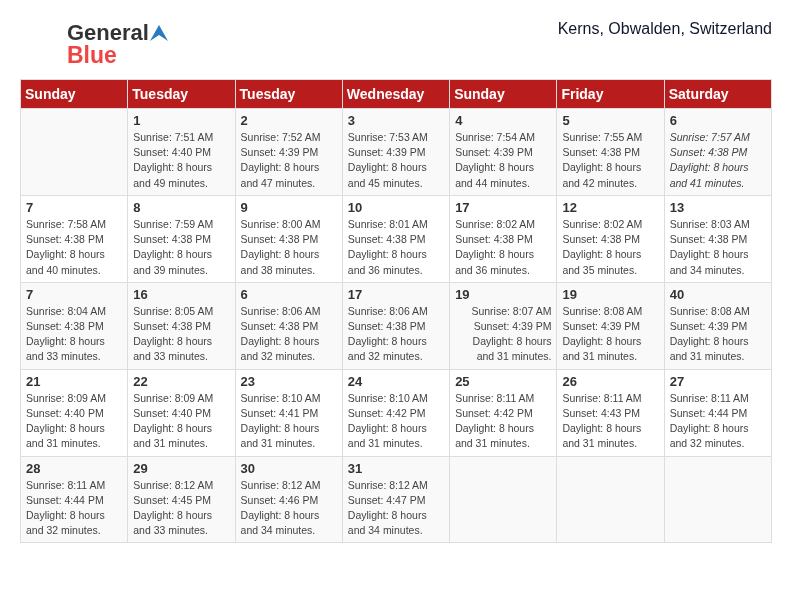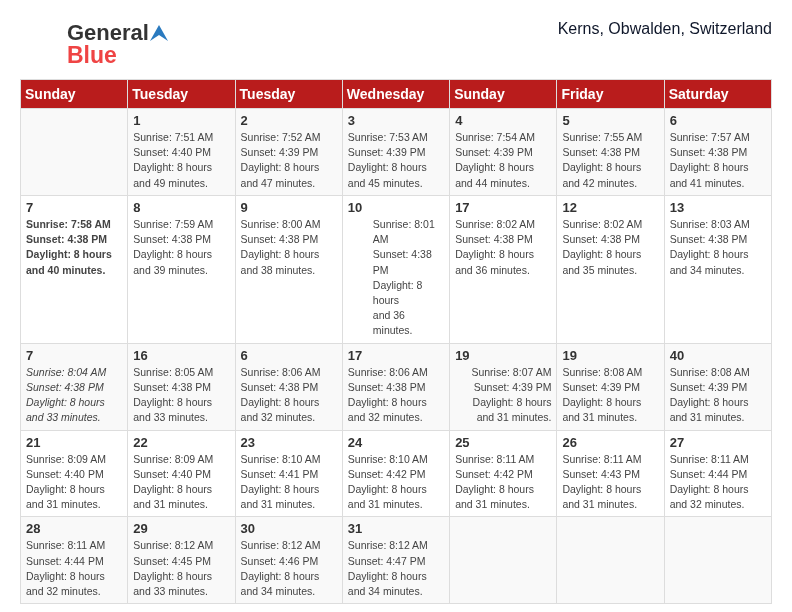--- a/index.html
+++ b/index.html
@@ -139,51 +139,51 @@
         </td>
         <td>
           <span class="day-num">5</span>
           <div class="day-info" style="white-space: pre-line;">Sunrise: 7:55 AM
 Sunset: 4:38 PM
 Daylight: 8 hours
 and 42 minutes.</div>
         </td>
         <td>
           <span class="day-num">6</span>
-          <div class="day-info" style="white-space: pre-line;">Sunrise: 7:57 AM
+          <div class="day-info" style="white-space: pre-line; font-style: italic;">Sunrise: 7:57 AM
 Sunset: 4:38 PM
 Daylight: 8 hours
 and 41 minutes.</div>
         </td>
       </tr>
       <tr>
         <td>
           <span class="day-num">7</span>
-          <div class="day-info" style="white-space: pre-line; font-weight: bold;">Sunrise: 7:58 AM
+          <div class="day-info" style="white-space: pre-line;">Sunrise: 7:58 AM
 Sunset: 4:38 PM
 Daylight: 8 hours
 and 40 minutes.</div>
         </td>
         <td>
           <span class="day-num">8</span>
           <div class="day-info" style="white-space: pre-line;">Sunrise: 7:59 AM
 Sunset: 4:38 PM
 Daylight: 8 hours
 and 39 minutes.</div>
         </td>
         <td>
           <span class="day-num">9</span>
           <div class="day-info" style="white-space: pre-line;">Sunrise: 8:00 AM
 Sunset: 4:38 PM
 Daylight: 8 hours
 and 38 minutes.</div>
         </td>
         <td>
           <span class="day-num">10</span>
-          <div class="day-info" style="white-space: pre-line; margin-left: 25px;">Sunrise: 8:01 AM
+          <div class="day-info" style="white-space: pre-line;">Sunrise: 8:01 AM
 Sunset: 4:38 PM
 Daylight: 8 hours
 and 36 minutes.</div>
         </td>
         <td>
           <span class="day-num">17</span>
           <div class="day-info" style="white-space: pre-line;">Sunrise: 8:02 AM
 Sunset: 4:38 PM
 Daylight: 8 hours
 and 36 minutes.</div>
@@ -199,21 +199,21 @@
           <span class="day-num">13</span>
           <div class="day-info" style="white-space: pre-line;">Sunrise: 8:03 AM
 Sunset: 4:38 PM
 Daylight: 8 hours
 and 34 minutes.</div>
         </td>
       </tr>
       <tr>
         <td>
           <span class="day-num">7</span>
-          <div class="day-info" style="white-space: pre-line; font-style: italic;">Sunrise: 8:04 AM
+          <div class="day-info" style="white-space: pre-line;">Sunrise: 8:04 AM
 Sunset: 4:38 PM
 Daylight: 8 hours
 and 33 minutes.</div>
         </td>
         <td>
           <span class="day-num">16</span>
           <div class="day-info" style="white-space: pre-line;">Sunrise: 8:05 AM
 Sunset: 4:38 PM
 Daylight: 8 hours
 and 33 minutes.</div>

